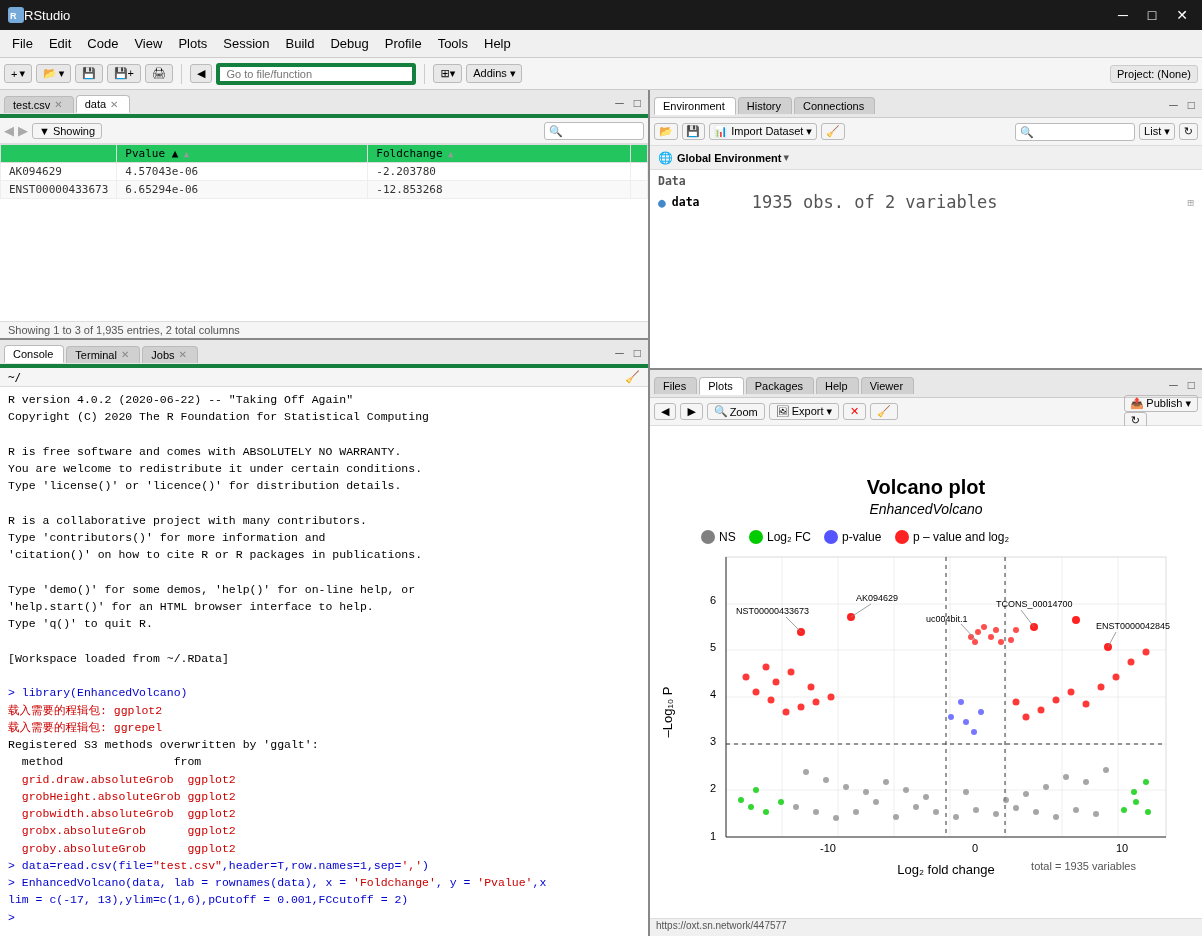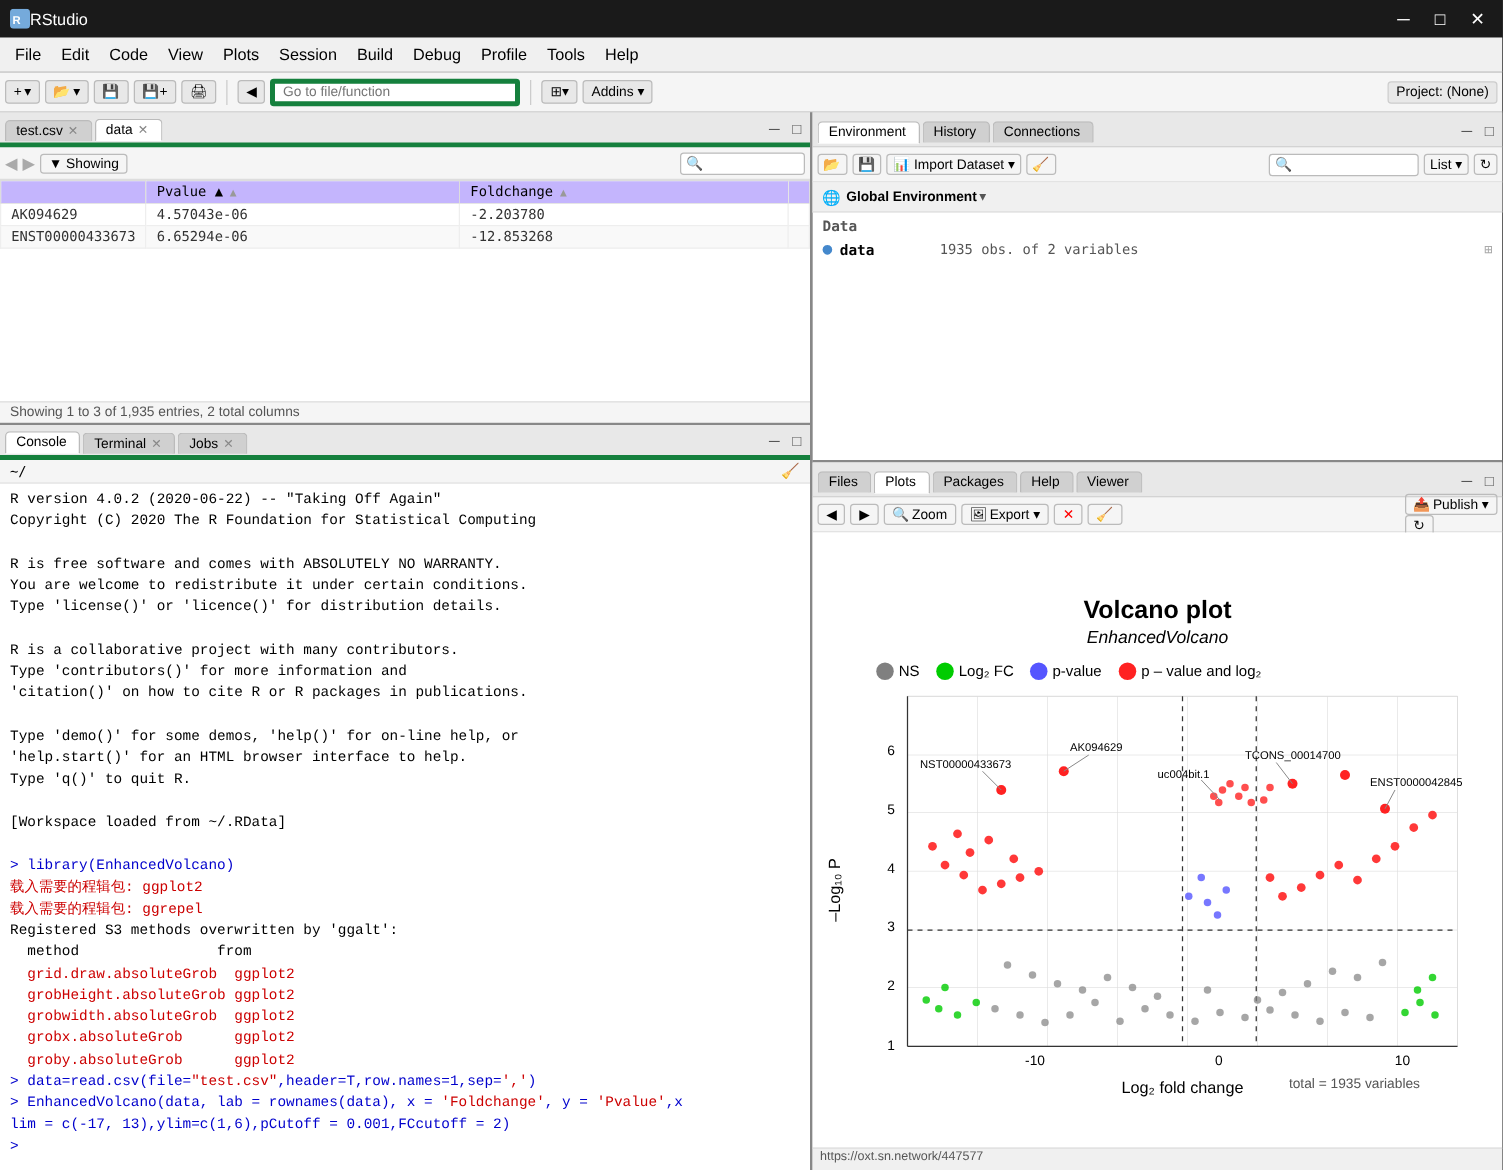--- a/index.html
+++ b/index.html
@@ -157,21 +157,21 @@
       overflow-y: auto;
       overflow-x: auto;
     }
     #data-table table {
       width: 100%;
       border-collapse: collapse;
       font-size: 11px;
       font-family: monospace;
     }
     #data-table th {
-      background: #c4b5fd;
+      background: #22c55e;
       border: 1px solid #ddd;
       padding: 2px 8px;
       text-align: left;
       font-weight: normal;
       position: sticky;
       top: 0;
     }
     #data-table td {
       border: 1px solid #eee;
       padding: 2px 8px;
@@ -255,21 +255,21 @@
     .env-content {
       flex: 1;
       overflow-y: auto;
       padding: 4px 8px;
       font-family: monospace;
       font-size: 11.5px;
     }
     .env-section-header { font-weight: bold; color: #555; margin-bottom: 2px; }
     .env-row { display: flex; align-items: center; padding: 2px 0; }
     .env-row-name { color: #000; font-weight: bold; width: 80px; }
-    .env-row-desc { color: #555; font-size: 11px; }
+    .env-row-desc { color: #555; font-size: 17px; }
     .env-row-expand { margin-left: auto; color: #aaa; cursor: pointer; font-size: 11px; }
 
     
     #plots-panel {
       flex: 1;
       background: #fff;
       display: flex;
       flex-direction: column;
     }
 

